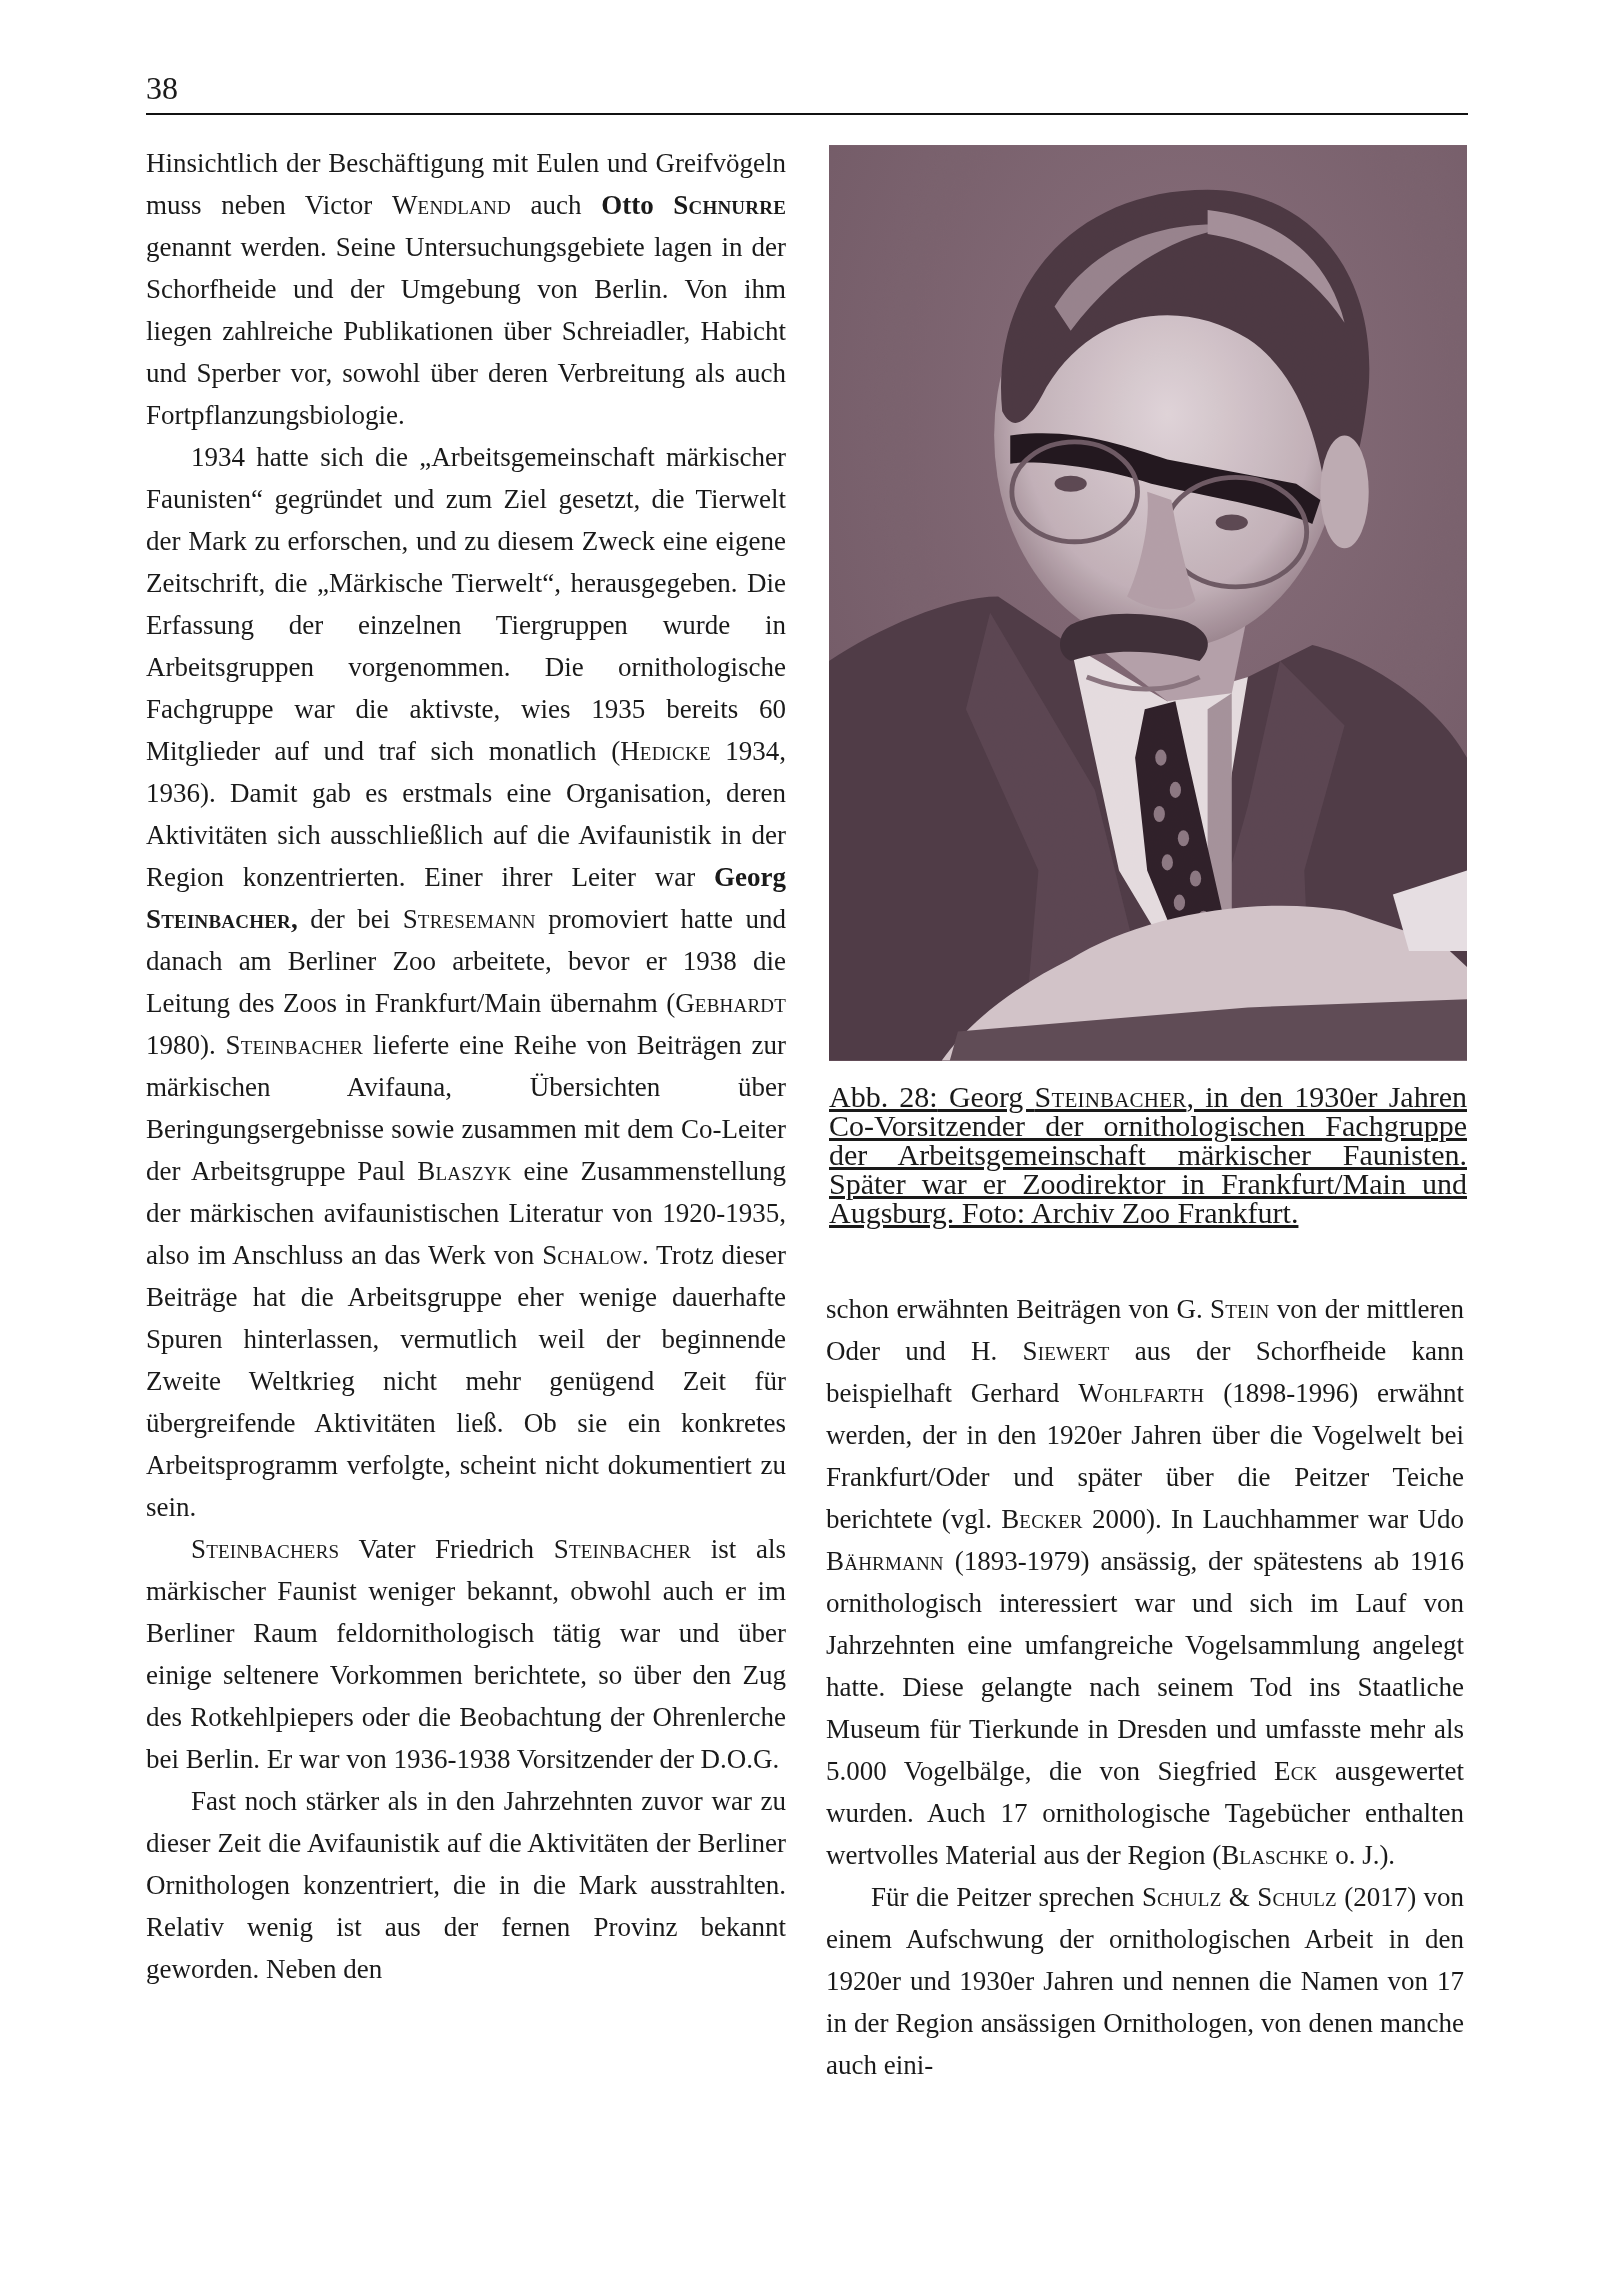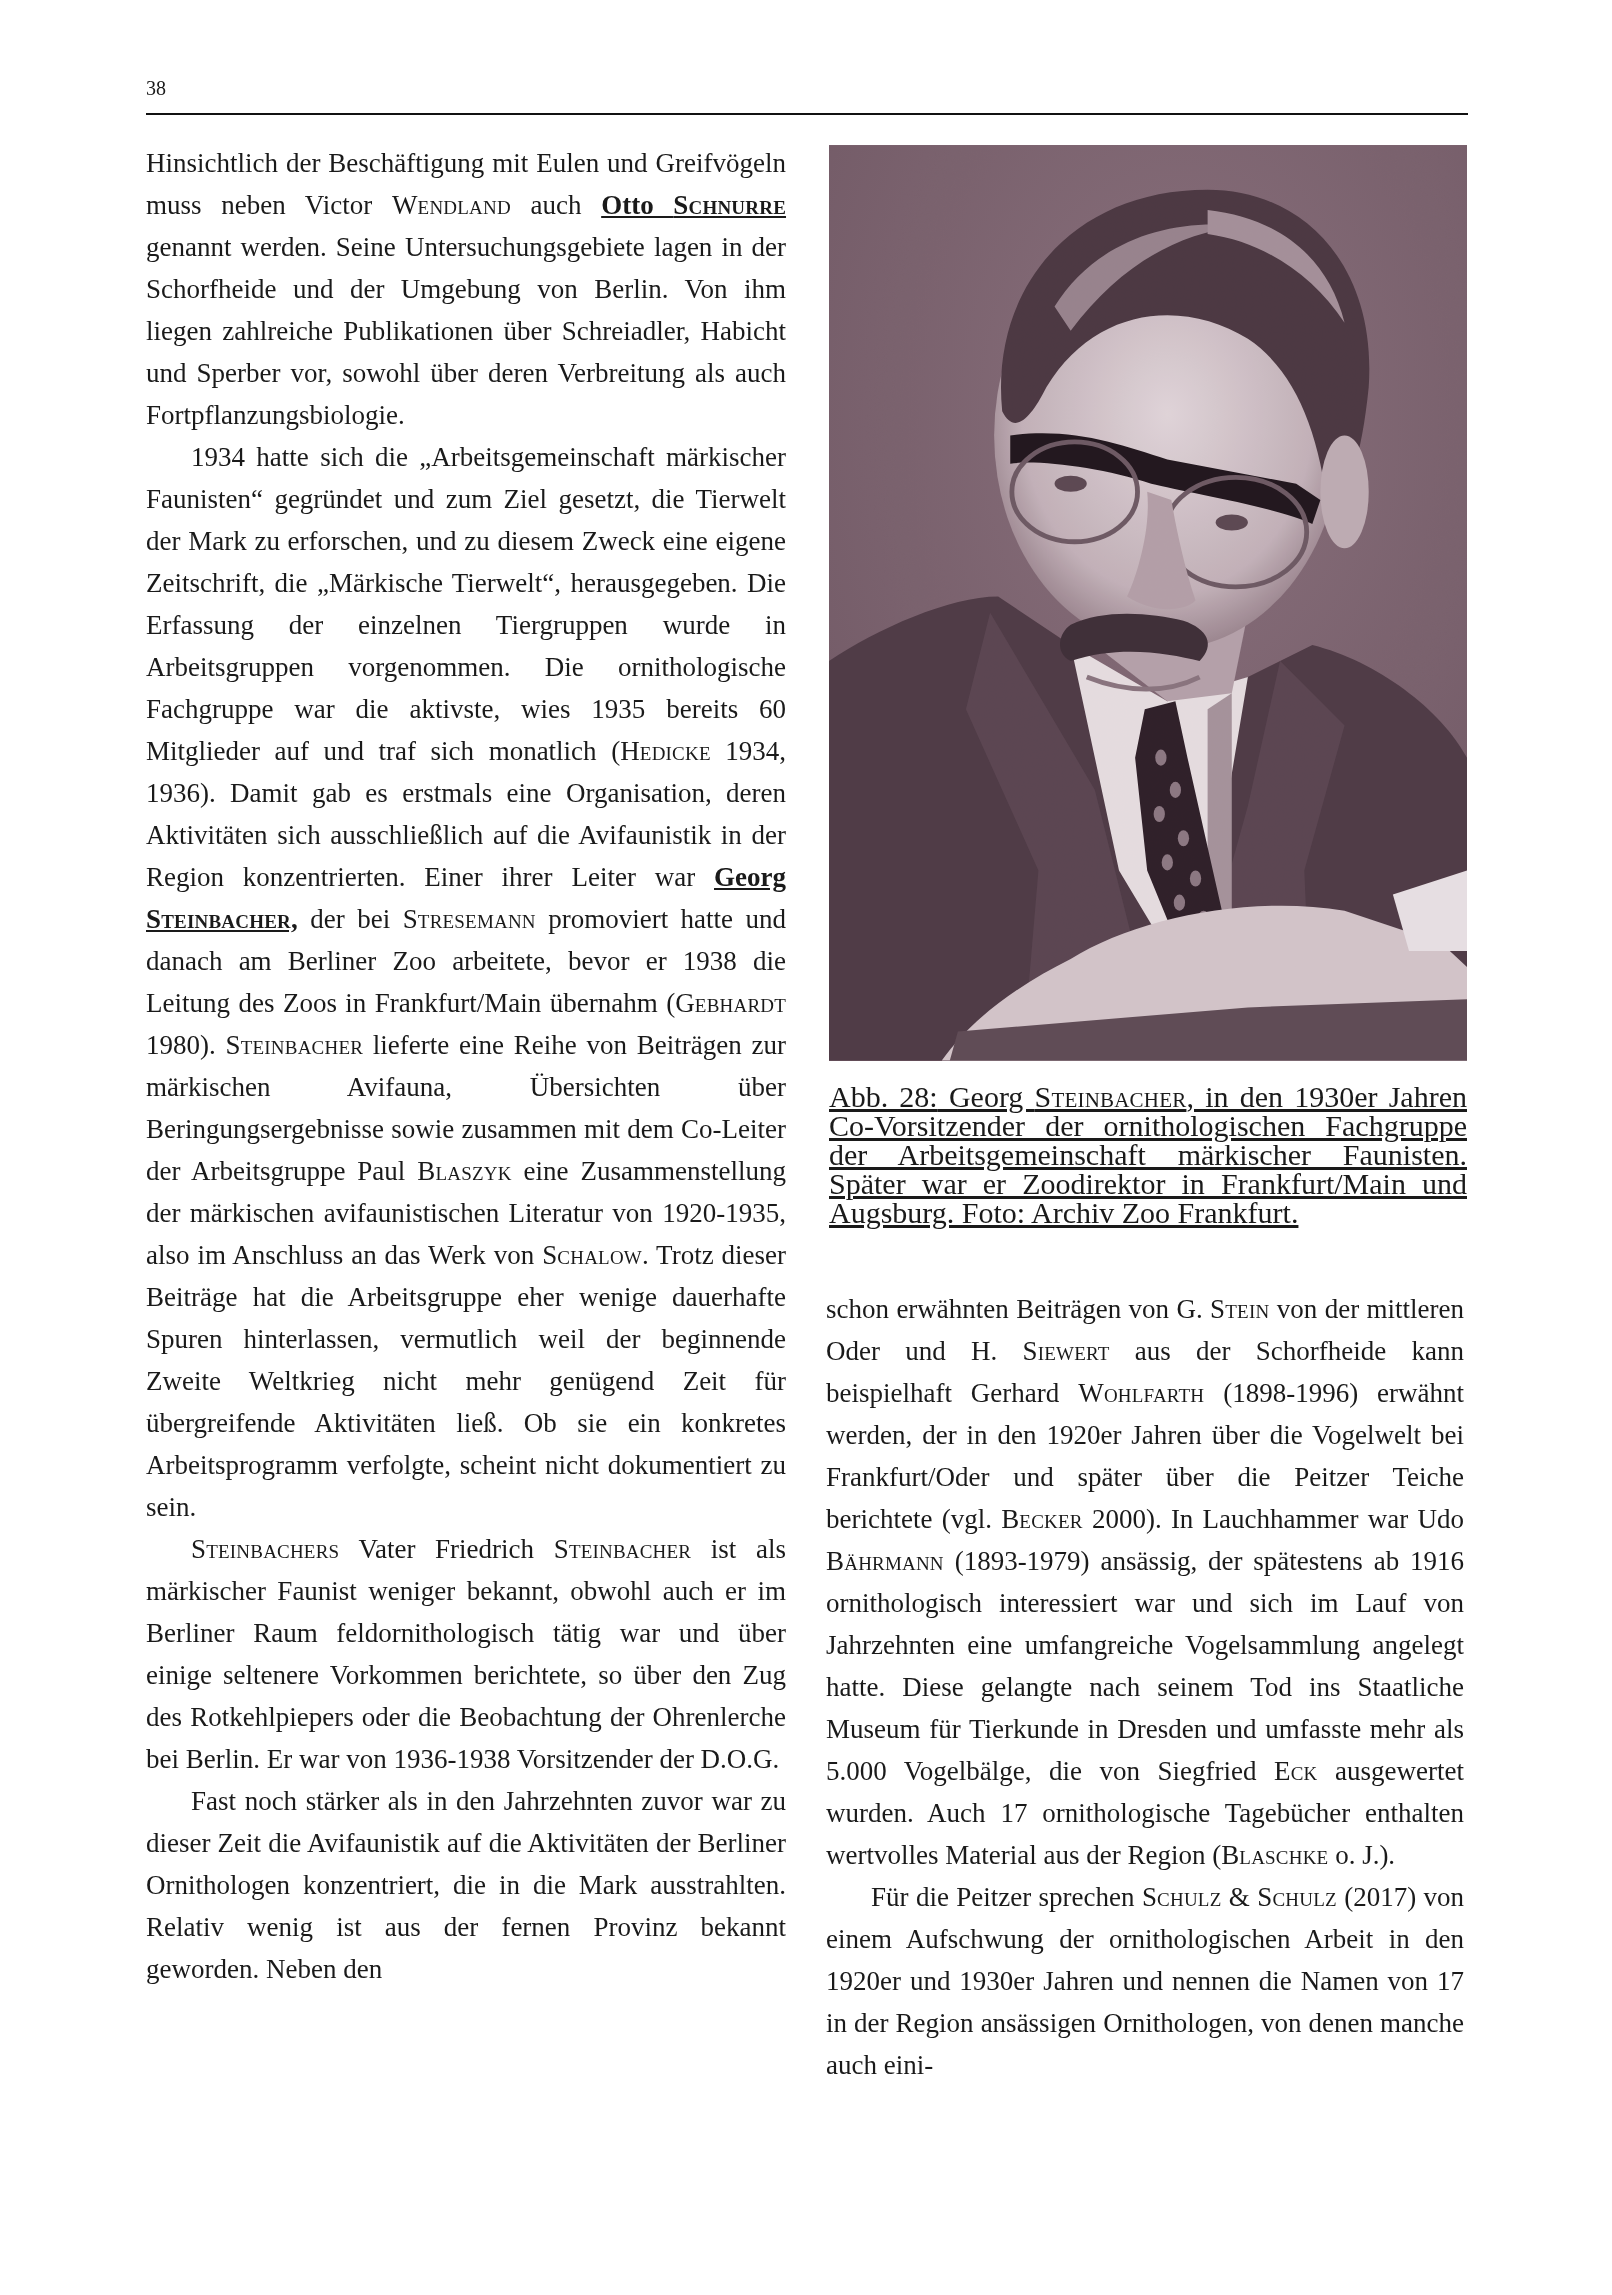--- a/index.html
+++ b/index.html
@@ -1,28 +1,28 @@
 <!DOCTYPE html>
 <html style="font-size:13px"><head>
 <meta charset="utf-8">
 <style>
   html, body { margin:0; padding:0; background:#ffffff; }
   body { width:1612px; height:2295px; position:relative; overflow:hidden; color:#1a1a1a;
          font-family:"Liberation Serif","DejaVu Serif",serif; }
   .header { position:absolute; left:146px; top:66px; width:1322px; height:48px; }
-  .page-no { position:absolute; left:0; top:0; font-size:20px; line-height:45px; }
+  .page-no { position:absolute; left:0; top:0; font-size:32px; line-height:45px; }
   .running-title { position:absolute; right:0; top:0; font-size:32px; line-height:45px; }
   .rule { position:absolute; left:146px; top:113px; width:1322px; height:2.4px; background:#111; }
   .col { position:absolute; font-size:27px; line-height:42px; text-align:justify; hyphens:manual; }
   .col-left { left:146px; top:142px; width:640px; }
   .col-right { left:826px; top:1288px; width:638px; }
   .col p { margin:0; text-indent:0; }
   .col p.indent { text-indent:45px; }
   .sc { font-variant:small-caps; letter-spacing:0.2px; }
-  .b { font-weight:bold;text-decoration:underline; }
+  .b { font-weight:bold; }
   .photo { position:absolute; left:829px; top:145px; width:638px; height:916px; overflow:hidden;
            background:#7d6470; }
   .caption { position:absolute; left:829px; top:1082px; width:638px; font-size:30px; line-height:29px;
              text-align:justify;text-decoration:underline; }
 </style>
 </head>
 <body>
 
 <div class="header">
   <span class="page-no">38</span>

